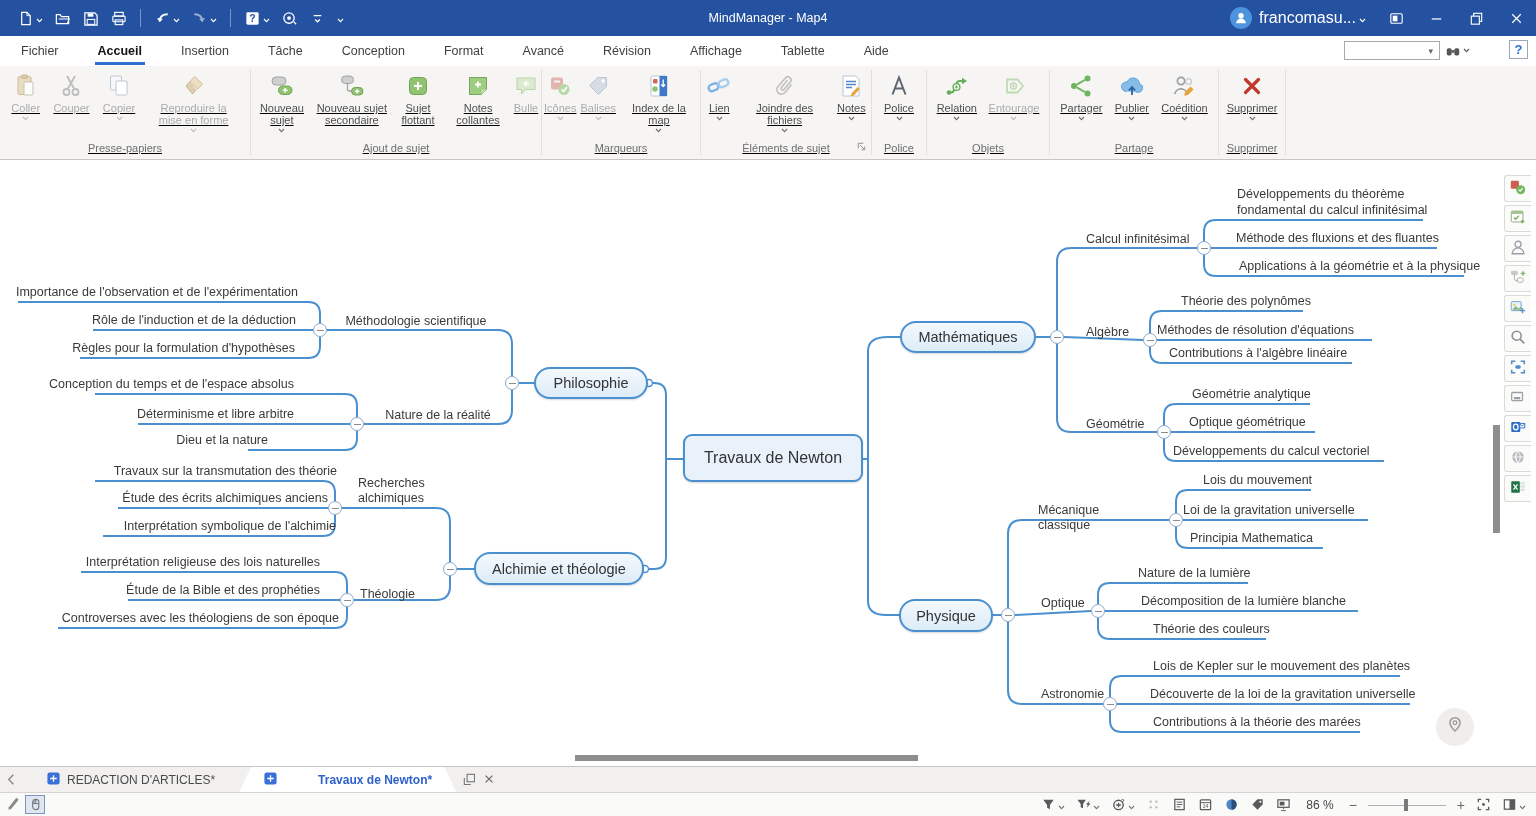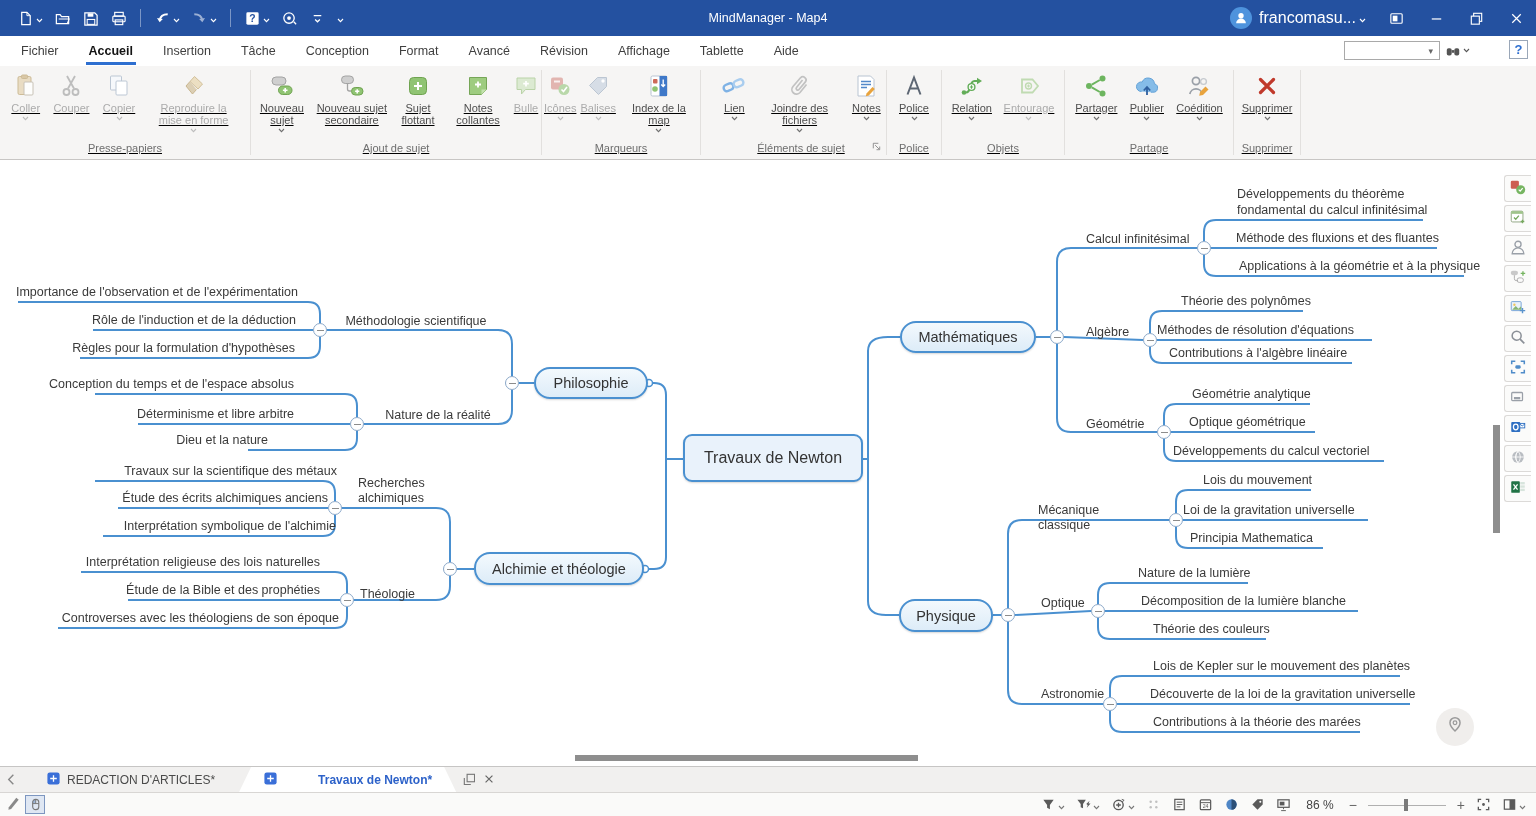--- a/index.html
+++ b/index.html
@@ -189,21 +189,21 @@
         <div class="winbtn">
           <svg width="17" height="17" viewBox="0 0 18 18">
             <path d="M4.5 4.5 L13.5 13.5 M13.5 4.5 L4.5 13.5" stroke="#fff" stroke-width="1.3"></path>
           </svg>
         </div>
       </span>
   </div>
 </div>
 
 <div class="tabrow">
-  <div id="menu-tabs" style="display:flex;">
+  <div id="menu-tabs" style="display:flex;gap:9px;">
       <div class="mtab">Fichier</div>
       <div class="mtab active">Accueil</div>
       <div class="mtab">Insertion</div>
       <div class="mtab">Tâche</div>
       <div class="mtab">Conception</div>
       <div class="mtab">Format</div>
       <div class="mtab">Avancé</div>
       <div class="mtab">Révision</div>
       <div class="mtab">Affichage</div>
       <div class="mtab">Tablette</div>
@@ -368,21 +368,21 @@
           <div class="rb-dd">
             <svg class="chev" width="7" height="5" viewBox="0 0 7 5">
               <path d="M1 1 L3.5 3.6 L6 1" fill="none" stroke="currentColor" stroke-width="1.1"></path>
             </svg>
           </div>
         </div>
       </div>
       <div class="rb-cap">Marqueurs</div>
     </div>
     <div class="rb-sep"></div>
-    <div class="rb-group" style="width: 170px; margin-left: 15px;">
+    <div class="rb-group" style="width: 170px;">
       <div class="rb-items">
         <div class="rb-btn">
           <div class="rb-ico"><svg width="26" height="26" viewBox="0 0 26 26">
               <g fill="none" stroke-width="2.4">
                 <rect x="2.5" y="11" width="10" height="6.5" rx="3.2" stroke="#7fb2e5" transform="rotate(-24 7.5 14.2)"></rect>
                 <rect x="12.5" y="7" width="10" height="6.5" rx="3.2" stroke="#a9cdef" transform="rotate(-24 17.5 10.2)"></rect>
               </g>
             </svg></div>
           <div class="lab">Lien</div>
           <div class="rb-dd">
@@ -640,21 +640,21 @@
     <div class="sublab" style="left: 345px; top: 314px; width: 142px; text-align: center;">Méthodologie scientifique</div>
     <div class="leaf" style="right: 1238px; top: 285px;">Importance de l'observation et de l'expérimentation</div>
     <div class="leaf" style="right: 1240px; top: 313px;">Rôle de l'induction et de la déduction</div>
     <div class="leaf" style="right: 1241px; top: 341px;">Règles pour la formulation d'hypothèses</div>
     <div class="sublab" style="left: 379px; top: 408px; width: 118px; text-align: center;">Nature de la réalité</div>
     <div class="leaf" style="right: 1242px; top: 377px;">Conception du temps et de l'espace absolus</div>
     <div class="leaf" style="right: 1242px; top: 407px;">Déterminisme et libre arbitre</div>
     <div class="leaf" style="right: 1268px; top: 433px;">Dieu et la nature</div>
     <div class="pill" style="left: 474px; top: 552px; width: 170px; height: 33px;">Alchimie et théologie</div>
     <div class="sublab" style="left: 358px; top: 476px; width: 88px; text-align: left;">Recherches alchimiques</div>
-    <div class="leaf" style="right: 1199px; top: 464px;">Travaux sur la scientifique des métaux</div>
+    <div class="leaf" style="right: 1199px; top: 464px;">Travaux sur la transmutation des théorie</div>
     <div class="leaf" style="right: 1208px; top: 491px;">Étude des écrits alchimiques anciens</div>
     <div class="leaf" style="right: 1200px; top: 519px; padding-left: 15px;">Interprétation symbolique de l'alchimie</div>
     <div class="sublab" style="left: 360px; top: 587px; width: 70px; text-align: left;">Théologie</div>
     <div class="leaf" style="right: 1216px; top: 555px;">Interprétation religieuse des lois naturelles</div>
     <div class="leaf" style="right: 1216px; top: 583px;">Étude de la Bible et des prophéties</div>
     <div class="leaf" style="right: 1197px; top: 611px;">Controverses avec les théologiens de son époque</div>
     <div class="pill" style="left: 900px; top: 321px; width: 136px; height: 32px;">Mathématiques</div>
     <div class="sublab" style="left: 1086px; top: 232px; width: 120px; text-align: left;">Calcul infinitésimal</div>
     <div class="leaf two" style="left: 1237px; top: 187px; width: 198px;">Développements du théorème fondamental du calcul infinitésimal</div>
     <div class="leaf" style="left: 1236px; top: 231px;">Méthode des fluxions et des fluantes</div>

